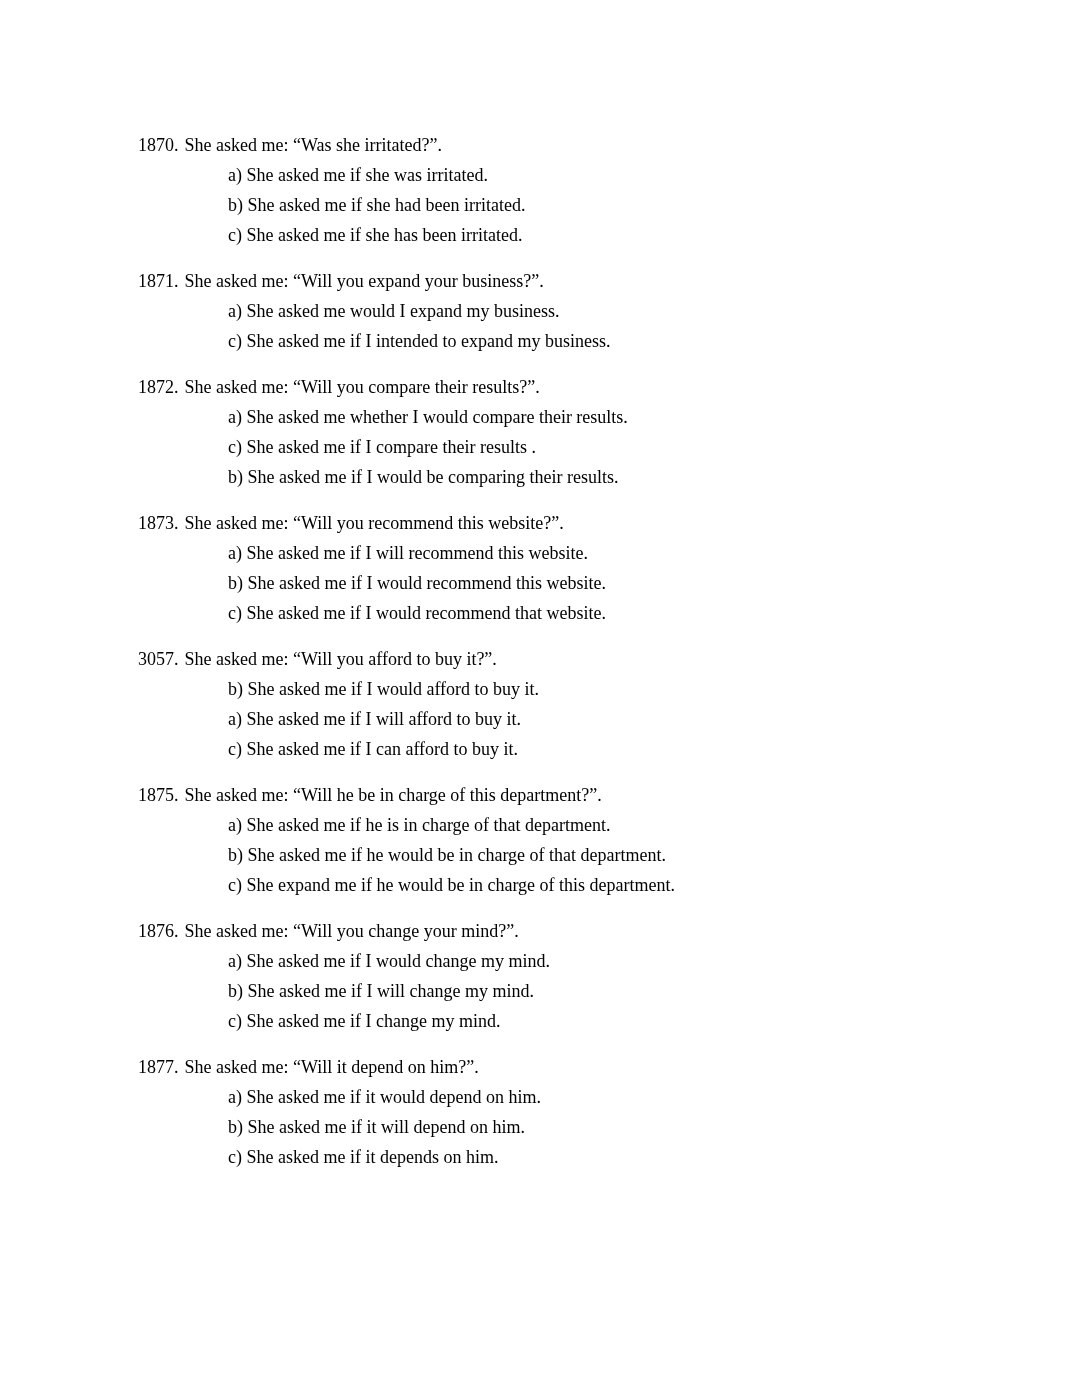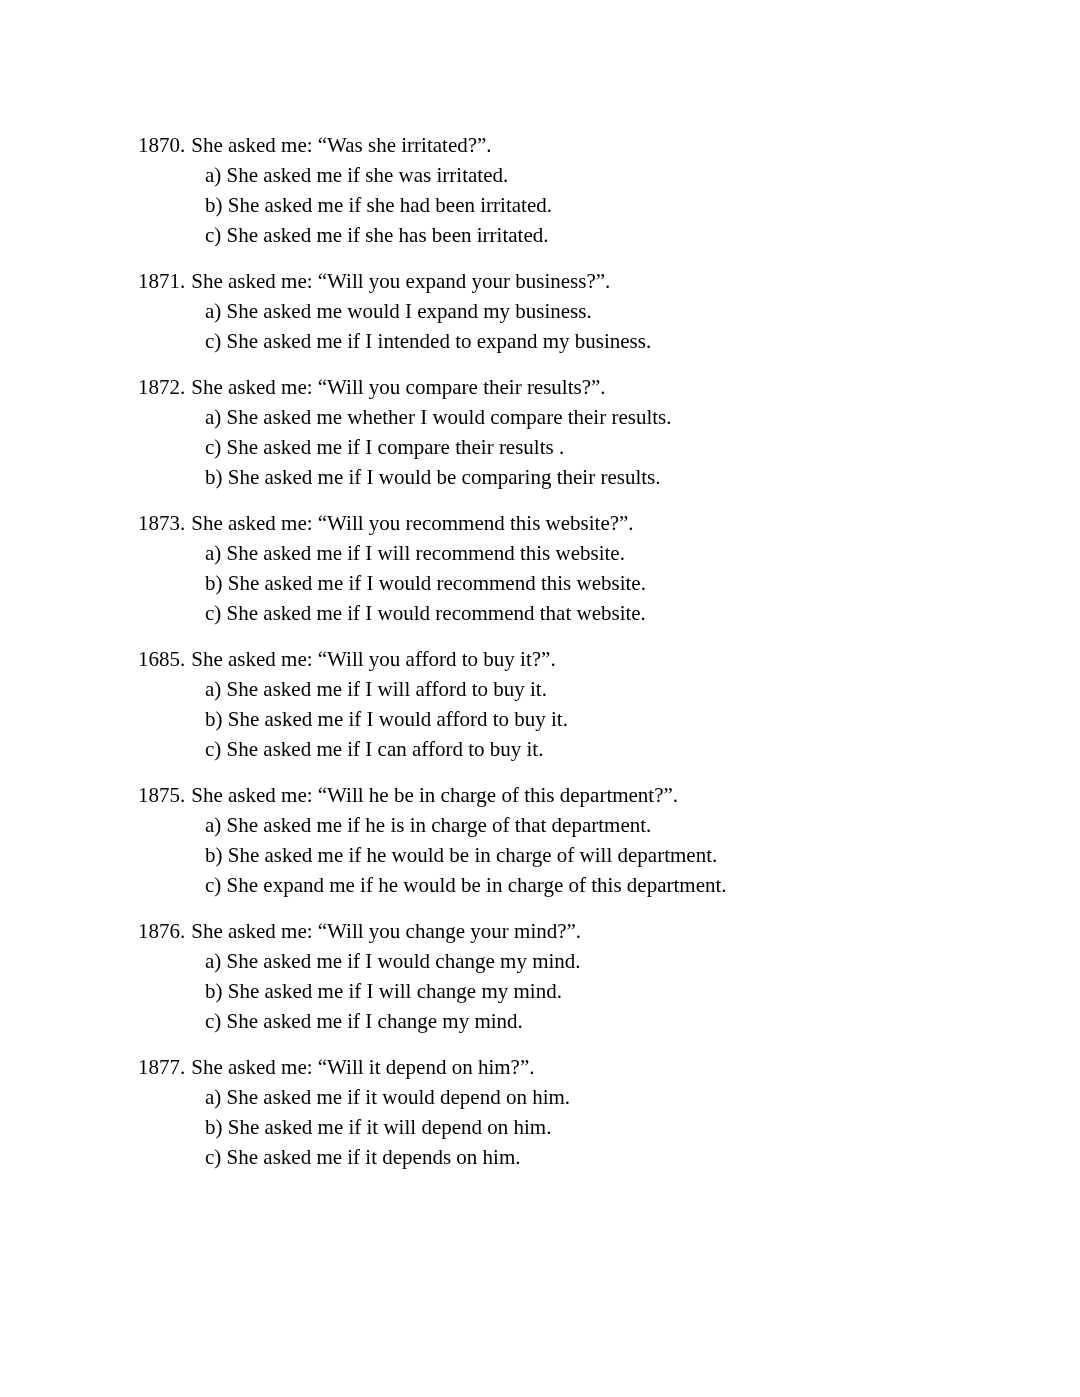--- a/index.html
+++ b/index.html
@@ -13,35 +13,35 @@
     font-family: "Liberation Serif", serif;
     color: #000000;
     box-sizing: border-box;
   }
   .page {
     padding: 130px 100px 60px 138px;
     box-sizing: border-box;
   }
   .question {
     margin-bottom: 16px;
-    font-size: 21px;
+    font-size: 18px;
     line-height: 30px;
   }
   .q-line {
     white-space: nowrap;
   }
   .q-num {
     display: inline;
   }
   .q-prompt {
     display: inline;
     margin-left: 6px;
   }
   .option {
-    margin-left: 67px;
+    margin-left: 90px;
     white-space: nowrap;
   }
 </style>
 </head>
 <body>
 
 <div class="page">
 
   <div class="question">
     <div class="q-line">
@@ -73,33 +73,33 @@
     <div class="q-line">
       <span class="q-num">1873.</span><span class="q-prompt">She asked me: “Will you recommend this website?”.</span>
     </div>
     <div class="option">a) She asked me if I will recommend this website.</div>
     <div class="option">b) She asked me if I would recommend this website.</div>
     <div class="option">c) She asked me if I would recommend that website.</div>
   </div>
 
   <div class="question">
     <div class="q-line">
-      <span class="q-num">1685.</span><span class="q-prompt">She asked me: “Will you afford to buy it?”.</span>
+      <span class="q-num">3057.</span><span class="q-prompt">She asked me: “Will you afford to buy it?”.</span>
     </div>
+    <div class="option">b) She asked me if I would afford to buy it.</div>
     <div class="option">a) She asked me if I will afford to buy it.</div>
-    <div class="option">b) She asked me if I would afford to buy it.</div>
     <div class="option">c) She asked me if I can afford to buy it.</div>
   </div>
 
   <div class="question">
     <div class="q-line">
       <span class="q-num">1875.</span><span class="q-prompt">She asked me: “Will he be in charge of this department?”.</span>
     </div>
     <div class="option">a) She asked me if he is in charge of that department.</div>
-    <div class="option">b) She asked me if he would be in charge of will department.</div>
+    <div class="option">b) She asked me if he would be in charge of that department.</div>
     <div class="option">c) She expand me if he would be in charge of this department.</div>
   </div>
 
   <div class="question">
     <div class="q-line">
       <span class="q-num">1876.</span><span class="q-prompt">She asked me: “Will you change your mind?”.</span>
     </div>
     <div class="option">a) She asked me if I would change my mind.</div>
     <div class="option">b) She asked me if I will change my mind.</div>
     <div class="option">c) She asked me if I change my mind.</div>

